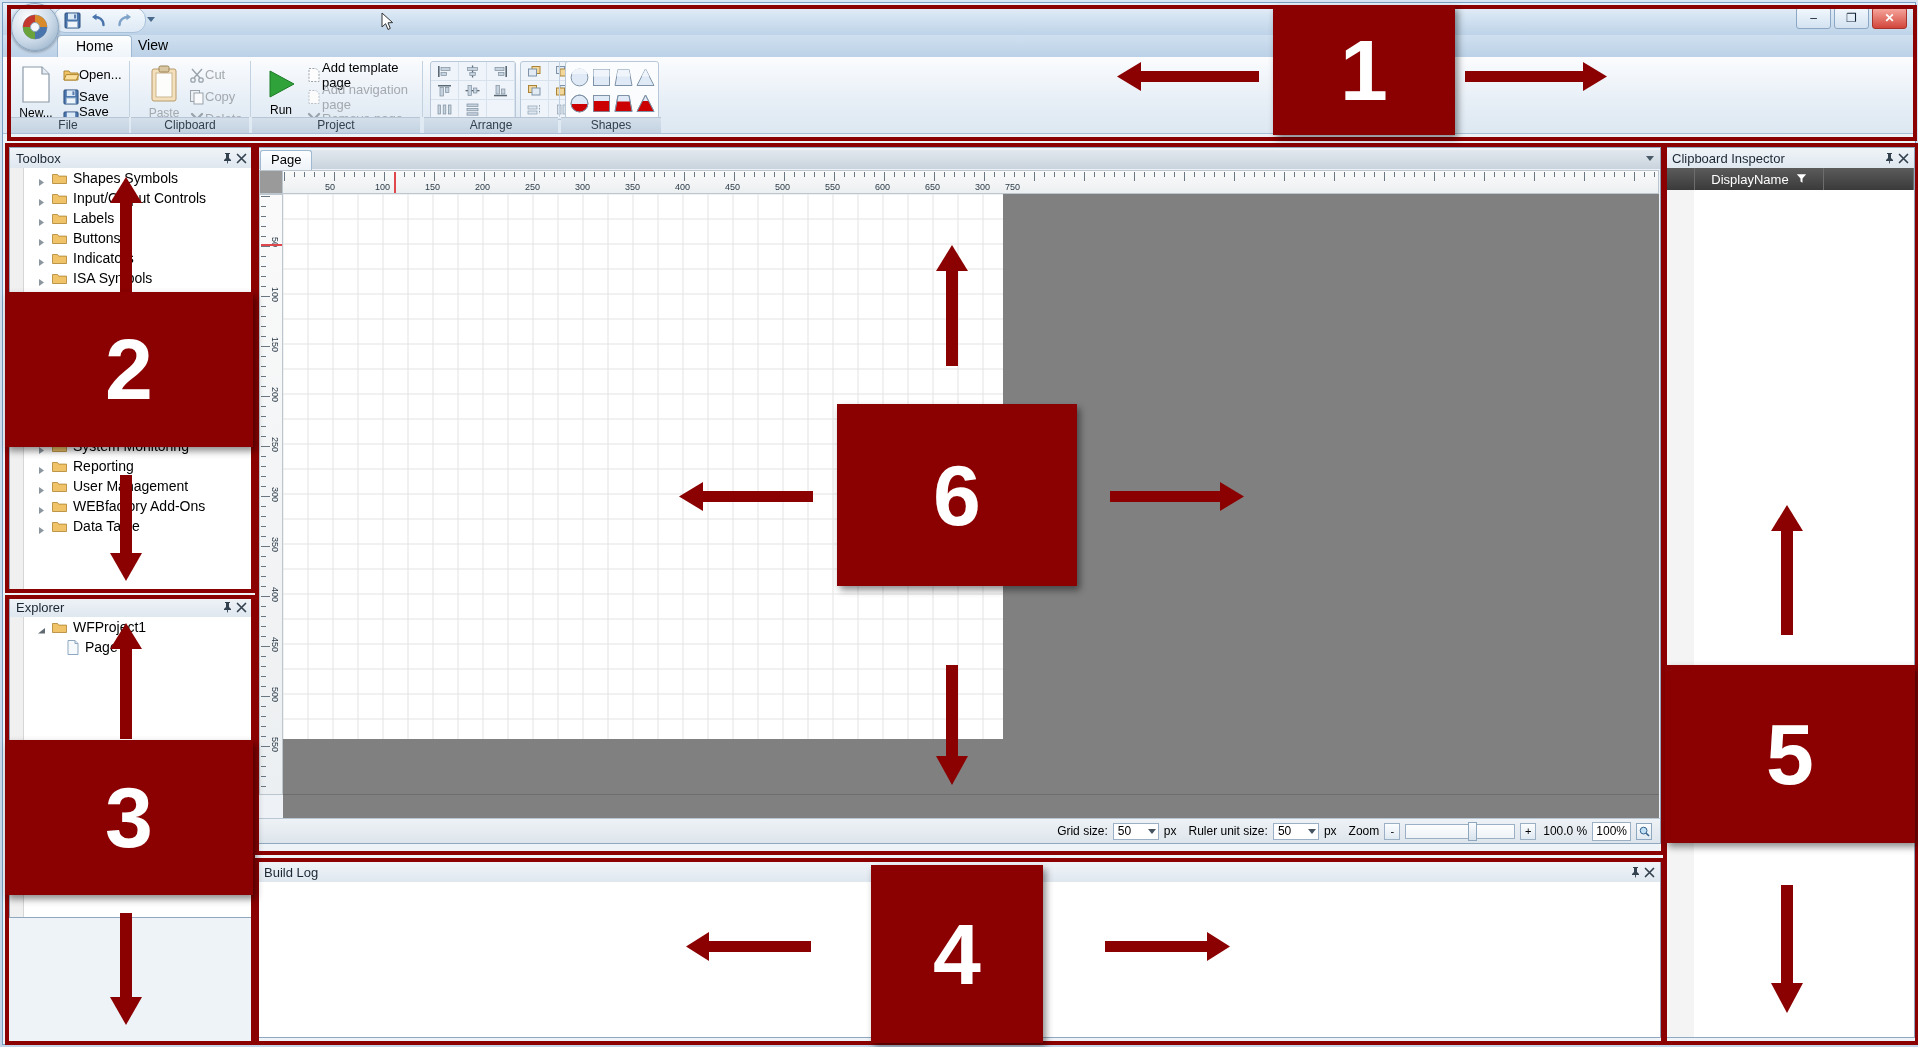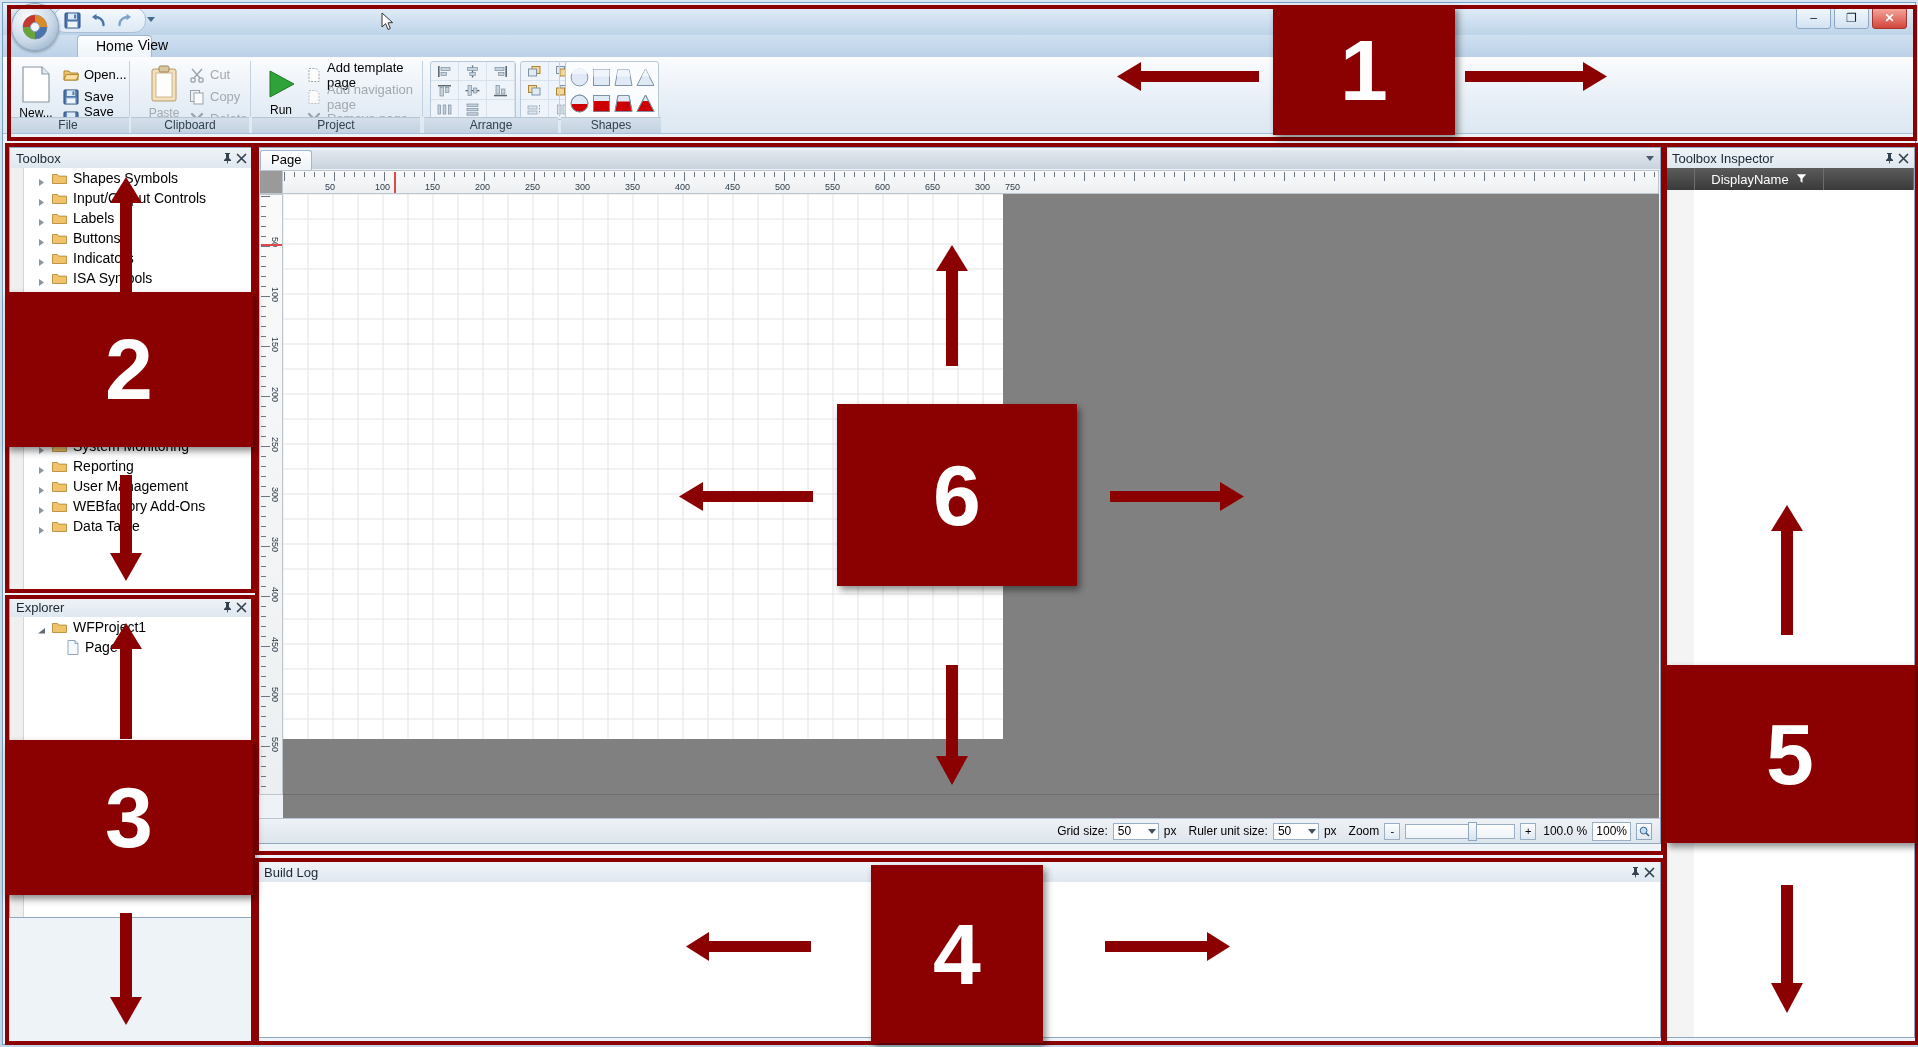--- a/index.html
+++ b/index.html
@@ -38,21 +38,21 @@
   .rtab.active{background:linear-gradient(#fdfefe,#eef4fa);border:1px solid #9fb9d3;border-bottom:none;
        border-radius:4px 4px 0 0;}
   #ribbon{position:absolute;left:0;top:54px;width:100%;height:76px;
        background:linear-gradient(#fbfcfe,#e6eef6 60%,#dde8f2);border-bottom:1px solid #a9bfd6;}
   .rgroup{position:absolute;top:0;height:76px;}
   .rgroup .glabel{position:absolute;bottom:0;left:0;right:0;height:15px;text-align:center;font-size:12px;
        color:#33404d;background:linear-gradient(#d4dfea,#c3d2e1);border-top:1px solid #b6c6d6;}
   .gsep{position:absolute;top:4px;width:1px;height:56px;background:#c3d2e1;}
 
   .bigbtn{position:absolute;width:50px;text-align:center;font-size:12px;}
-  .smrow{position:absolute;display:flex;align-items:center;gap:5px;font-size:13px;height:19px;}
+  .smrow{position:absolute;display:flex;align-items:center;font-size:13px;height:19px;}
   .smrow.dis{color:#a3a9ae;}
   .smico{width:16px;height:16px;flex:0 0 16px;}
 
   .grid3{position:absolute;display:grid;grid-template-columns:repeat(3,28px);grid-auto-rows:19px;gap:0;
          border:1px solid #b9c8d8;border-radius:3px;background:#eef4fa;}
   .grid2{position:absolute;display:grid;grid-template-columns:repeat(2,28px);grid-auto-rows:19px;gap:0;
          border:1px solid #b9c8d8;border-radius:3px;background:#eef4fa;}
   .gcell{display:flex;align-items:center;justify-content:center;border-right:1px solid #d7e2ec;border-bottom:1px solid #d7e2ec;}
   .shapesbox{position:absolute;display:grid;grid-template-columns:repeat(4,22px);grid-auto-rows:26px;
          border:1px solid #b9c8d8;border-radius:3px;background:#fbfcfe;padding:2px;}
@@ -167,21 +167,21 @@
       <div class="wbtn">
             <span>❐</span>
           </div>
       <div class="wbtn close">
             <span>✕</span>
           </div>
     </div>
   </div>
 
   <div id="tabstrip">
-    <div class="rtab active" style="left:74px;text-align:right;"><span>Home</span></div>
+    <div class="rtab active" style="left:54px;text-align:right;"><span>Home</span></div>
     <div class="rtab" style="left:117px;"><span>View</span></div>
   </div>
 
   <div id="ribbon">
 
     <div class="rgroup" style="left:4px;width:122px;">
       <div class="bigbtn" style="left:4px;top:8px;">
         <svg width="34" height="40" viewBox="0 0 34 40" style="display:block;margin:0 auto;">
           <path d="M4 2 L23 2 L30 9 L30 37 L4 37 Z" fill="#fff" stroke="#8b9aa8" stroke-width="1.2"></path>
           <path d="M23 2 L23 9 L30 9" fill="#e6ecf2" stroke="#8b9aa8" stroke-width="1.2"></path>
@@ -971,21 +971,21 @@
         <svg width="11" height="11" viewBox="0 0 11 11">
               <circle cx="4.6" cy="4.6" r="3.4" fill="#bfe0f5" stroke="#35628c"></circle>
               <path d="M7.2 7.2 L10 10" stroke="#35628c" stroke-width="1.6"></path>
             </svg>
       </span>
     </div>
   </div>
 
   <div class="panel" style="left:1662px;top:144px;width:250px;height:891px;">
     <div class="ptitle">
-      <span>Toolbox Inspector</span>
+      <span>Clipboard Inspector</span>
       <span class="sp"></span>
       <span class="picon">
         <svg width="11" height="12" viewBox="0 0 11 12">
               <path d="M3 1 h5 v1 h-1 v4 l2 2 v1 H2 v-1 l2-2 V2 H3 Z" fill="#33414e"></path>
               <rect x="5.1" y="8" width="0.9" height="3.4" fill="#33414e"></rect>
             </svg>
       </span>
       <span class="picon">
         <svg width="11" height="11" viewBox="0 0 11 11">
               <path d="M1.5 1.5 L9.5 9.5 M9.5 1.5 L1.5 9.5" stroke="#33414e" stroke-width="1.7" stroke-linecap="round"></path>

